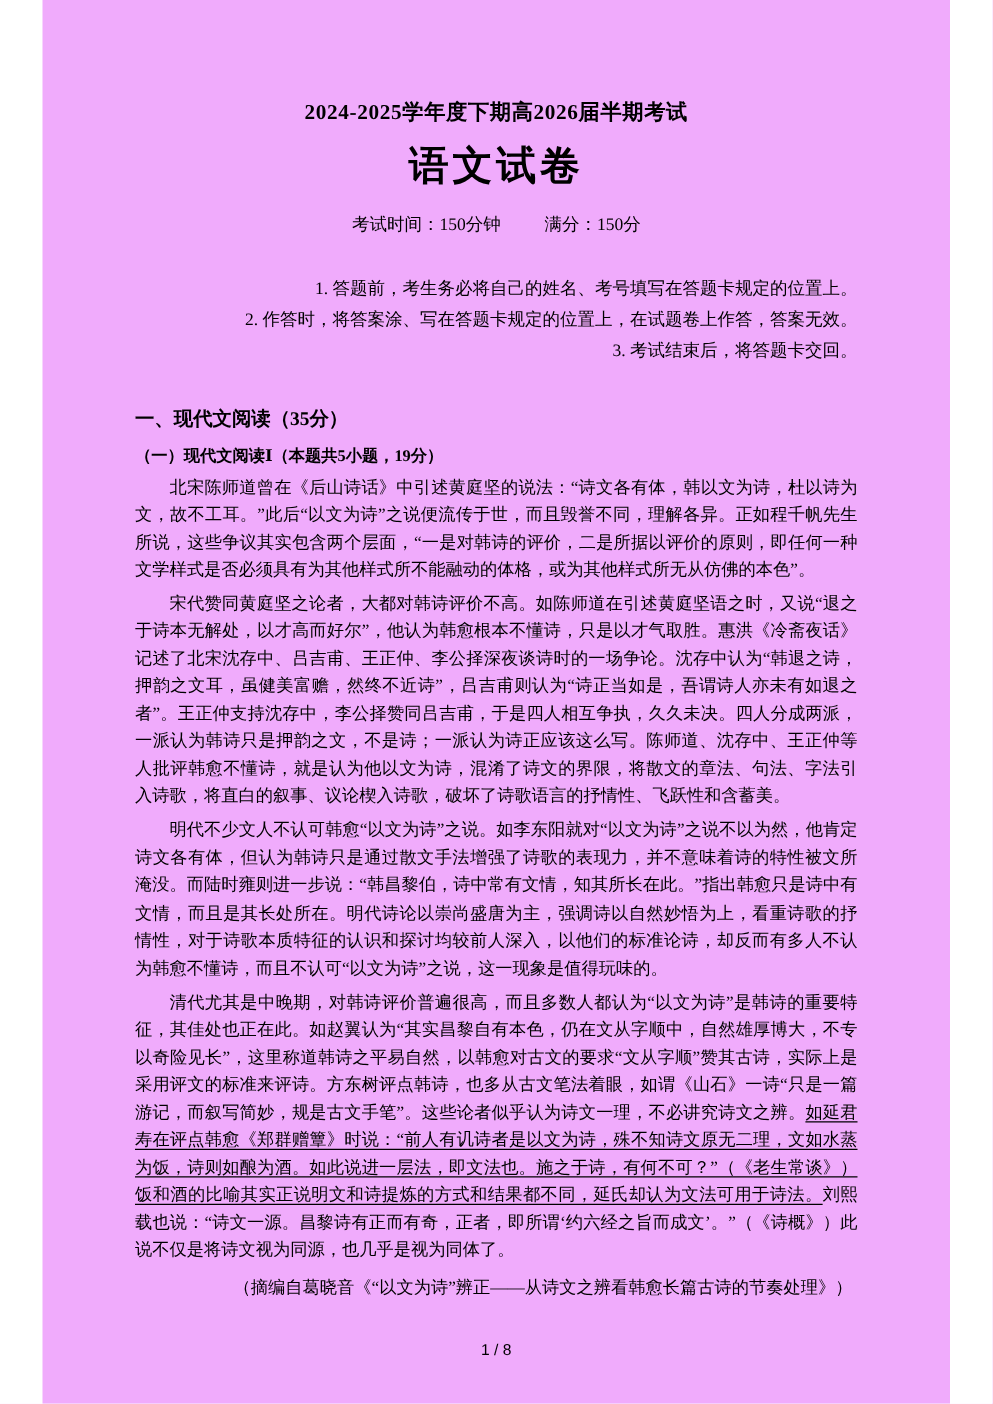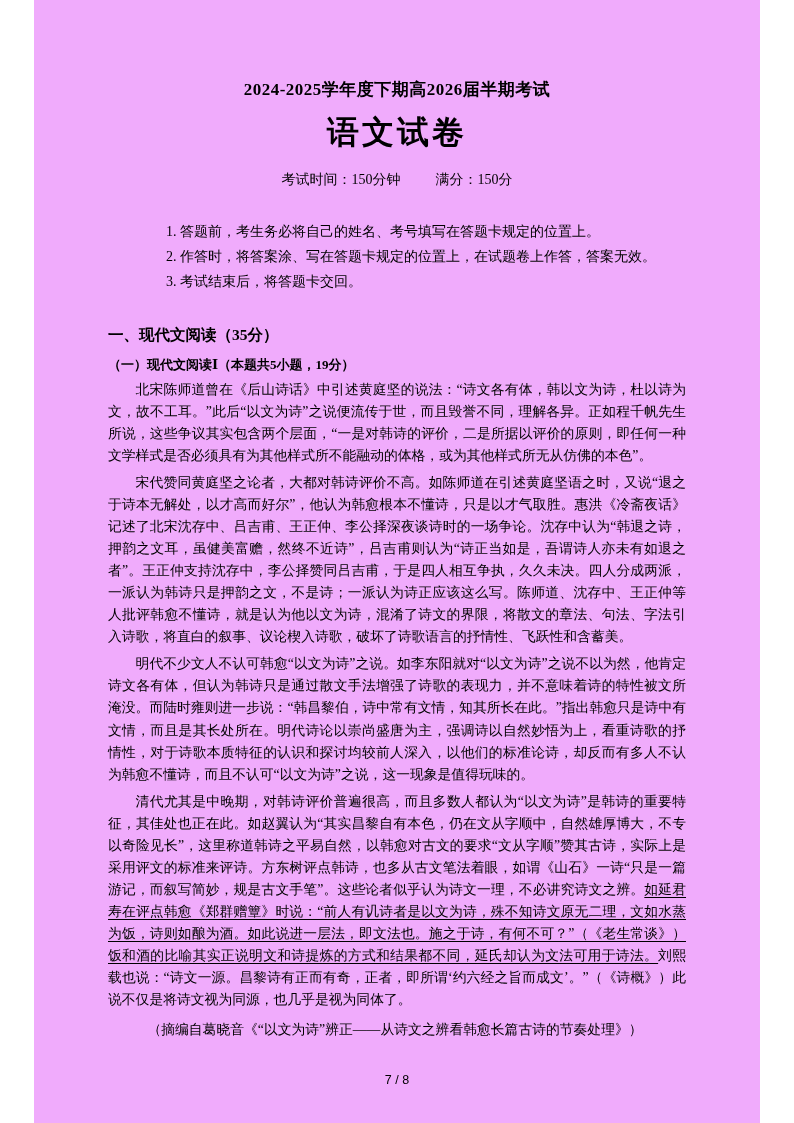--- a/index.html
+++ b/index.html
@@ -36,21 +36,21 @@
     text-align: center;
     font-size: 14px;
     margin-top: 16px;
   }
   .meta-line .meta-gap { display: inline-block; width: 2.5em; }
   .notice {
     margin: 30px 0 0 58px;
     font-size: 14px;
     line-height: 1.8;
   }
-  .notice div { margin: 0; }
+  .notice div { margin: 0; text-align: right; }
   .section-heading {
     font-size: 15.5px;
     font-weight: bold;
     margin-top: 30px;
   }
   .sub-heading {
     font-size: 13px;
     font-weight: bold;
     margin-top: 10px;
   }
@@ -73,21 +73,21 @@
     text-indent: 2em;
     margin-top: 5px;
   }
   .u {
     text-decoration: underline;
     text-underline-offset: 3px;
     font-family: Liberation Serif, serif;
   }
   .attribution {
     font-size: 13.8px;
-    text-align: center;
+    text-align: right;
     margin-top: 10px;
     padding-right: 4px;
   }
   .page-footer {
     position: absolute;
     left: 0;
     right: 0;
     bottom: 36px;
     text-align: center;
     font-size: 12.5px;
@@ -117,15 +117,15 @@
 
 
   <p class="body-para">北宋陈师道曾在《后山诗话》中引述黄庭坚的说法：“诗文各有体，韩以文为诗，杜以诗为文，故不工耳。”此后“以文为诗”之说便流传于世，而且毁誉不同，理解各异。正如程千帆先生所说，这些争议其实包含两个层面，“一是对韩诗的评价，二是所据以评价的原则，即任何一种文学样式是否必须具有为其他样式所不能融动的体格，或为其他样式所无从仿佛的本色”。</p>
   <p class="body-para">宋代赞同黄庭坚之论者，大都对韩诗评价不高。如陈师道在引述黄庭坚语之时，又说“退之于诗本无解处，以才高而好尔”，他认为韩愈根本不懂诗，只是以才气取胜。惠洪《冷斋夜话》记述了北宋沈存中、吕吉甫、王正仲、李公择深夜谈诗时的一场争论。沈存中认为“韩退之诗，押韵之文耳，虽健美富赡，然终不近诗”，吕吉甫则认为“诗正当如是，吾谓诗人亦未有如退之者”。王正仲支持沈存中，李公择赞同吕吉甫，于是四人相互争执，久久未决。四人分成两派，一派认为韩诗只是押韵之文，不是诗；一派认为诗正应该这么写。陈师道、沈存中、王正仲等人批评韩愈不懂诗，就是认为他以文为诗，混淆了诗文的界限，将散文的章法、句法、字法引入诗歌，将直白的叙事、议论楔入诗歌，破坏了诗歌语言的抒情性、飞跃性和含蓄美。</p>
   <p class="body-para">明代不少文人不认可韩愈“以文为诗”之说。如李东阳就对“以文为诗”之说不以为然，他肯定诗文各有体，但认为韩诗只是通过散文手法增强了诗歌的表现力，并不意味着诗的特性被文所淹没。而陆时雍则进一步说：“韩昌黎伯，诗中常有文情，知其所长在此。”指出韩愈只是诗中有文情，而且是其长处所在。明代诗论以崇尚盛唐为主，强调诗以自然妙悟为上，看重诗歌的抒情性，对于诗歌本质特征的认识和探讨均较前人深入，以他们的标准论诗，却反而有多人不认为韩愈不懂诗，而且不认可“以文为诗”之说，这一现象是值得玩味的。</p>
 
   <p class="body-para"><span>清代尤其是中晚期，对韩诗评价普遍很高，而且多数人都认为“以文为诗”是韩诗的重要特征，其佳处也正在此。如赵翼认为“其实昌黎自有本色，仍在文从字顺中，自然雄厚博大，不专以奇险见长”，这里称道韩诗之平易自然，以韩愈对古文的要求“文从字顺”赞其古诗，实际上是采用评文的标准来评诗。方东树评点韩诗，也多从古文笔法着眼，如谓《山石》一诗“只是一篇游记，而叙写简妙，规是古文手笔”。这些论者似乎认为诗文一理，不必讲究诗文之辨。</span><span class="u">如延君寿在评点韩愈《郑群赠簟》时说：“前人有讥诗者是以文为诗，殊不知诗文原无二理，文如水蒸为饭，诗则如酿为酒。如此说进一层法，即文法也。施之于诗，有何不可？”（《老生常谈》）饭和酒的比喻其实正说明文和诗提炼的方式和结果都不同，延氏却认为文法可用于诗法。</span><span>刘熙载也说：“诗文一源。昌黎诗有正而有奇，正者，即所谓‘约六经之旨而成文’。”（《诗概》）此说不仅是将诗文视为同源，也几乎是视为同体了。</span></p>
 
   <p class="attribution">（摘编自葛晓音《“以文为诗”辨正——从诗文之辨看韩愈长篇古诗的节奏处理》）</p>
 
-  <div class="page-footer">7 / 8</div>
+  <div class="page-footer">1 / 8</div>
 
 </div>
 
 </body></html>

